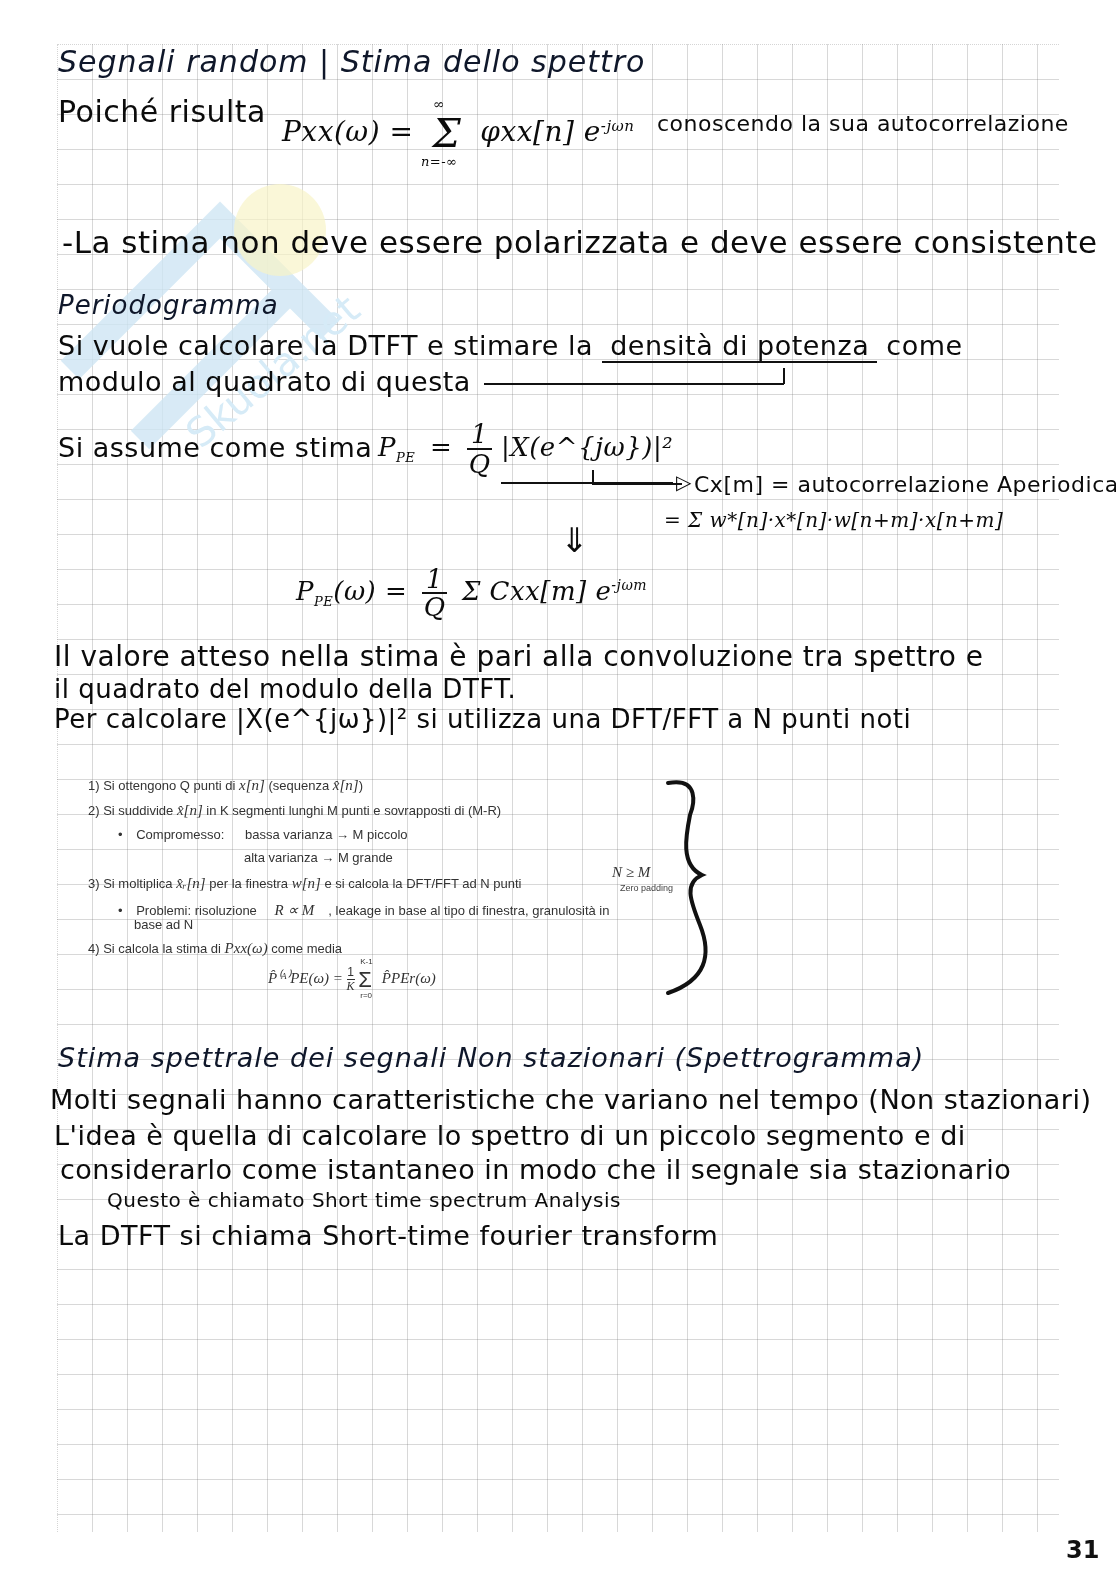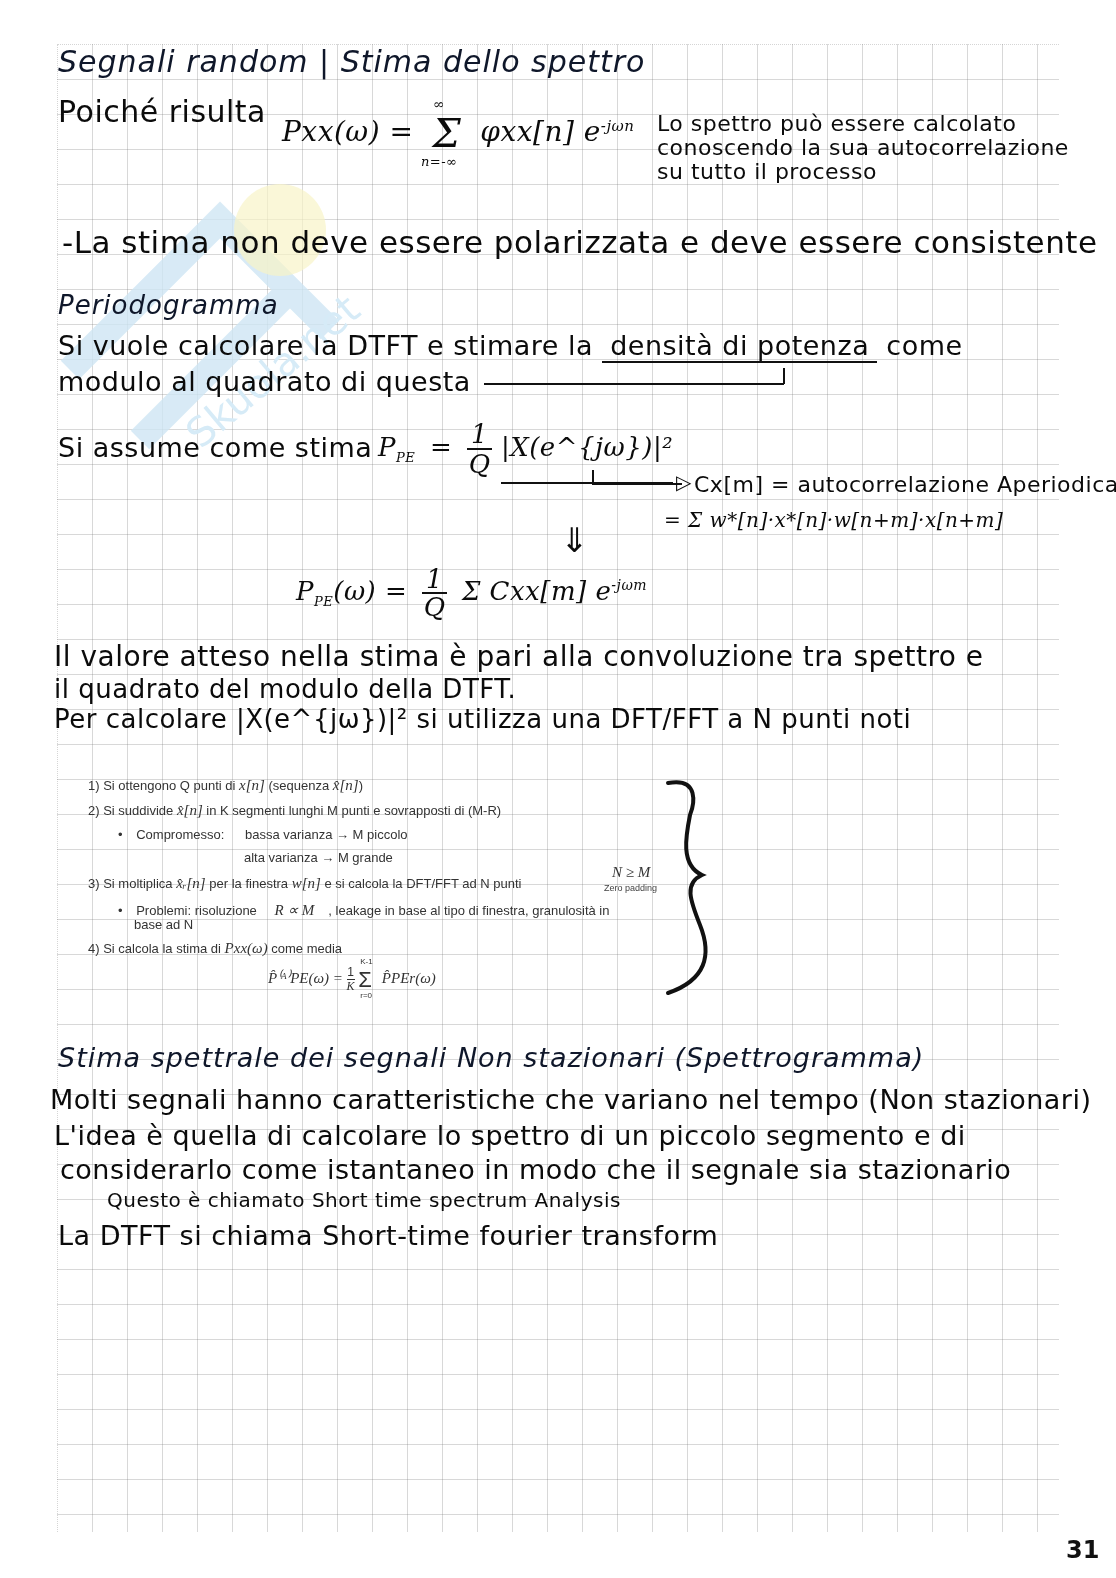--- a/index.html
+++ b/index.html
@@ -59,23 +59,21 @@
 <div class="hw math" style="left:282px; top:110px; font-size:28px;">
   <span>Pxx(ω) =</span>
   <span style="display:inline-block; position:relative; width:48px; text-align:center; font-size:40px; vertical-align:-6px;">Σ
     <span style="position:absolute; left:10px; top:-14px; font-size:14px;">∞</span>
     <span style="position:absolute; left:-2px; top:44px; font-size:13px; white-space:nowrap;">n=-∞</span>
   </span>
   <span>φxx[n] e</span><sup style="font-size:15px;">-jωn</sup>
 </div>
 
 <div class="hw small" style="left:657px; top:112px; line-height:24px;">
-  <div>Lo spettro può essere calcolato</div>
   <div>conoscendo la sua autocorrelazione</div>
-  <div>su tutto il processo</div>
 </div>
 
 <div class="hw big" style="left:62px; top:224px; font-size:31px;">-La stima non deve essere polarizzata e deve essere consistente</div>
 
 <div class="hw title" style="left:58px; top:290px; font-size:26px;">Periodogramma</div>
 
 <div class="hw mid" style="left:58px; top:330px;">
   <span>Si vuole calcolare la DTFT e stimare la</span>
   <span class="underline" style="padding:0 8px;">densità di potenza</span>
   <span>come</span>
@@ -127,21 +125,21 @@
   </div>
   <div class="printed" style="left:118px; top:827px;">
     <span>•</span>
     <span style="margin-left:10px;">Compromesso:</span>
     <span style="margin-left:17px;">bassa varianza  →  M piccolo</span>
   </div>
   <div class="printed" style="left:244px; top:850px;">alta varianza  →  M grande</div>
   <div class="printed" style="left:612px; top:864px;">
     <span class="ms">N ≥ M</span>
   </div>
-  <div class="printed tiny" style="left:604px; top:883px;">Zero padding</div>
+  <div class="printed tiny" style="left:620px; top:883px;">Zero padding</div>
   <div class="printed" style="left:88px; top:875px;">
     <span>3)  Si moltiplica</span>
     <span class="ms">x̂ᵣ[n]</span><span> per la finestra </span><span class="ms">w[n]</span><span> e si calcola la DFT/FFT ad N punti</span>
   </div>
   <div class="printed" style="left:118px; top:901px;">
     <span>•</span>
     <span style="margin-left:10px;">Problemi: risoluzione</span>
     <span class="ms" style="margin:0 14px;">R ∝ M</span><span>, leakage in base al tipo di finestra, granulosità in</span>
   </div>
   <div class="printed" style="left:134px; top:917px;">base ad N</div>

